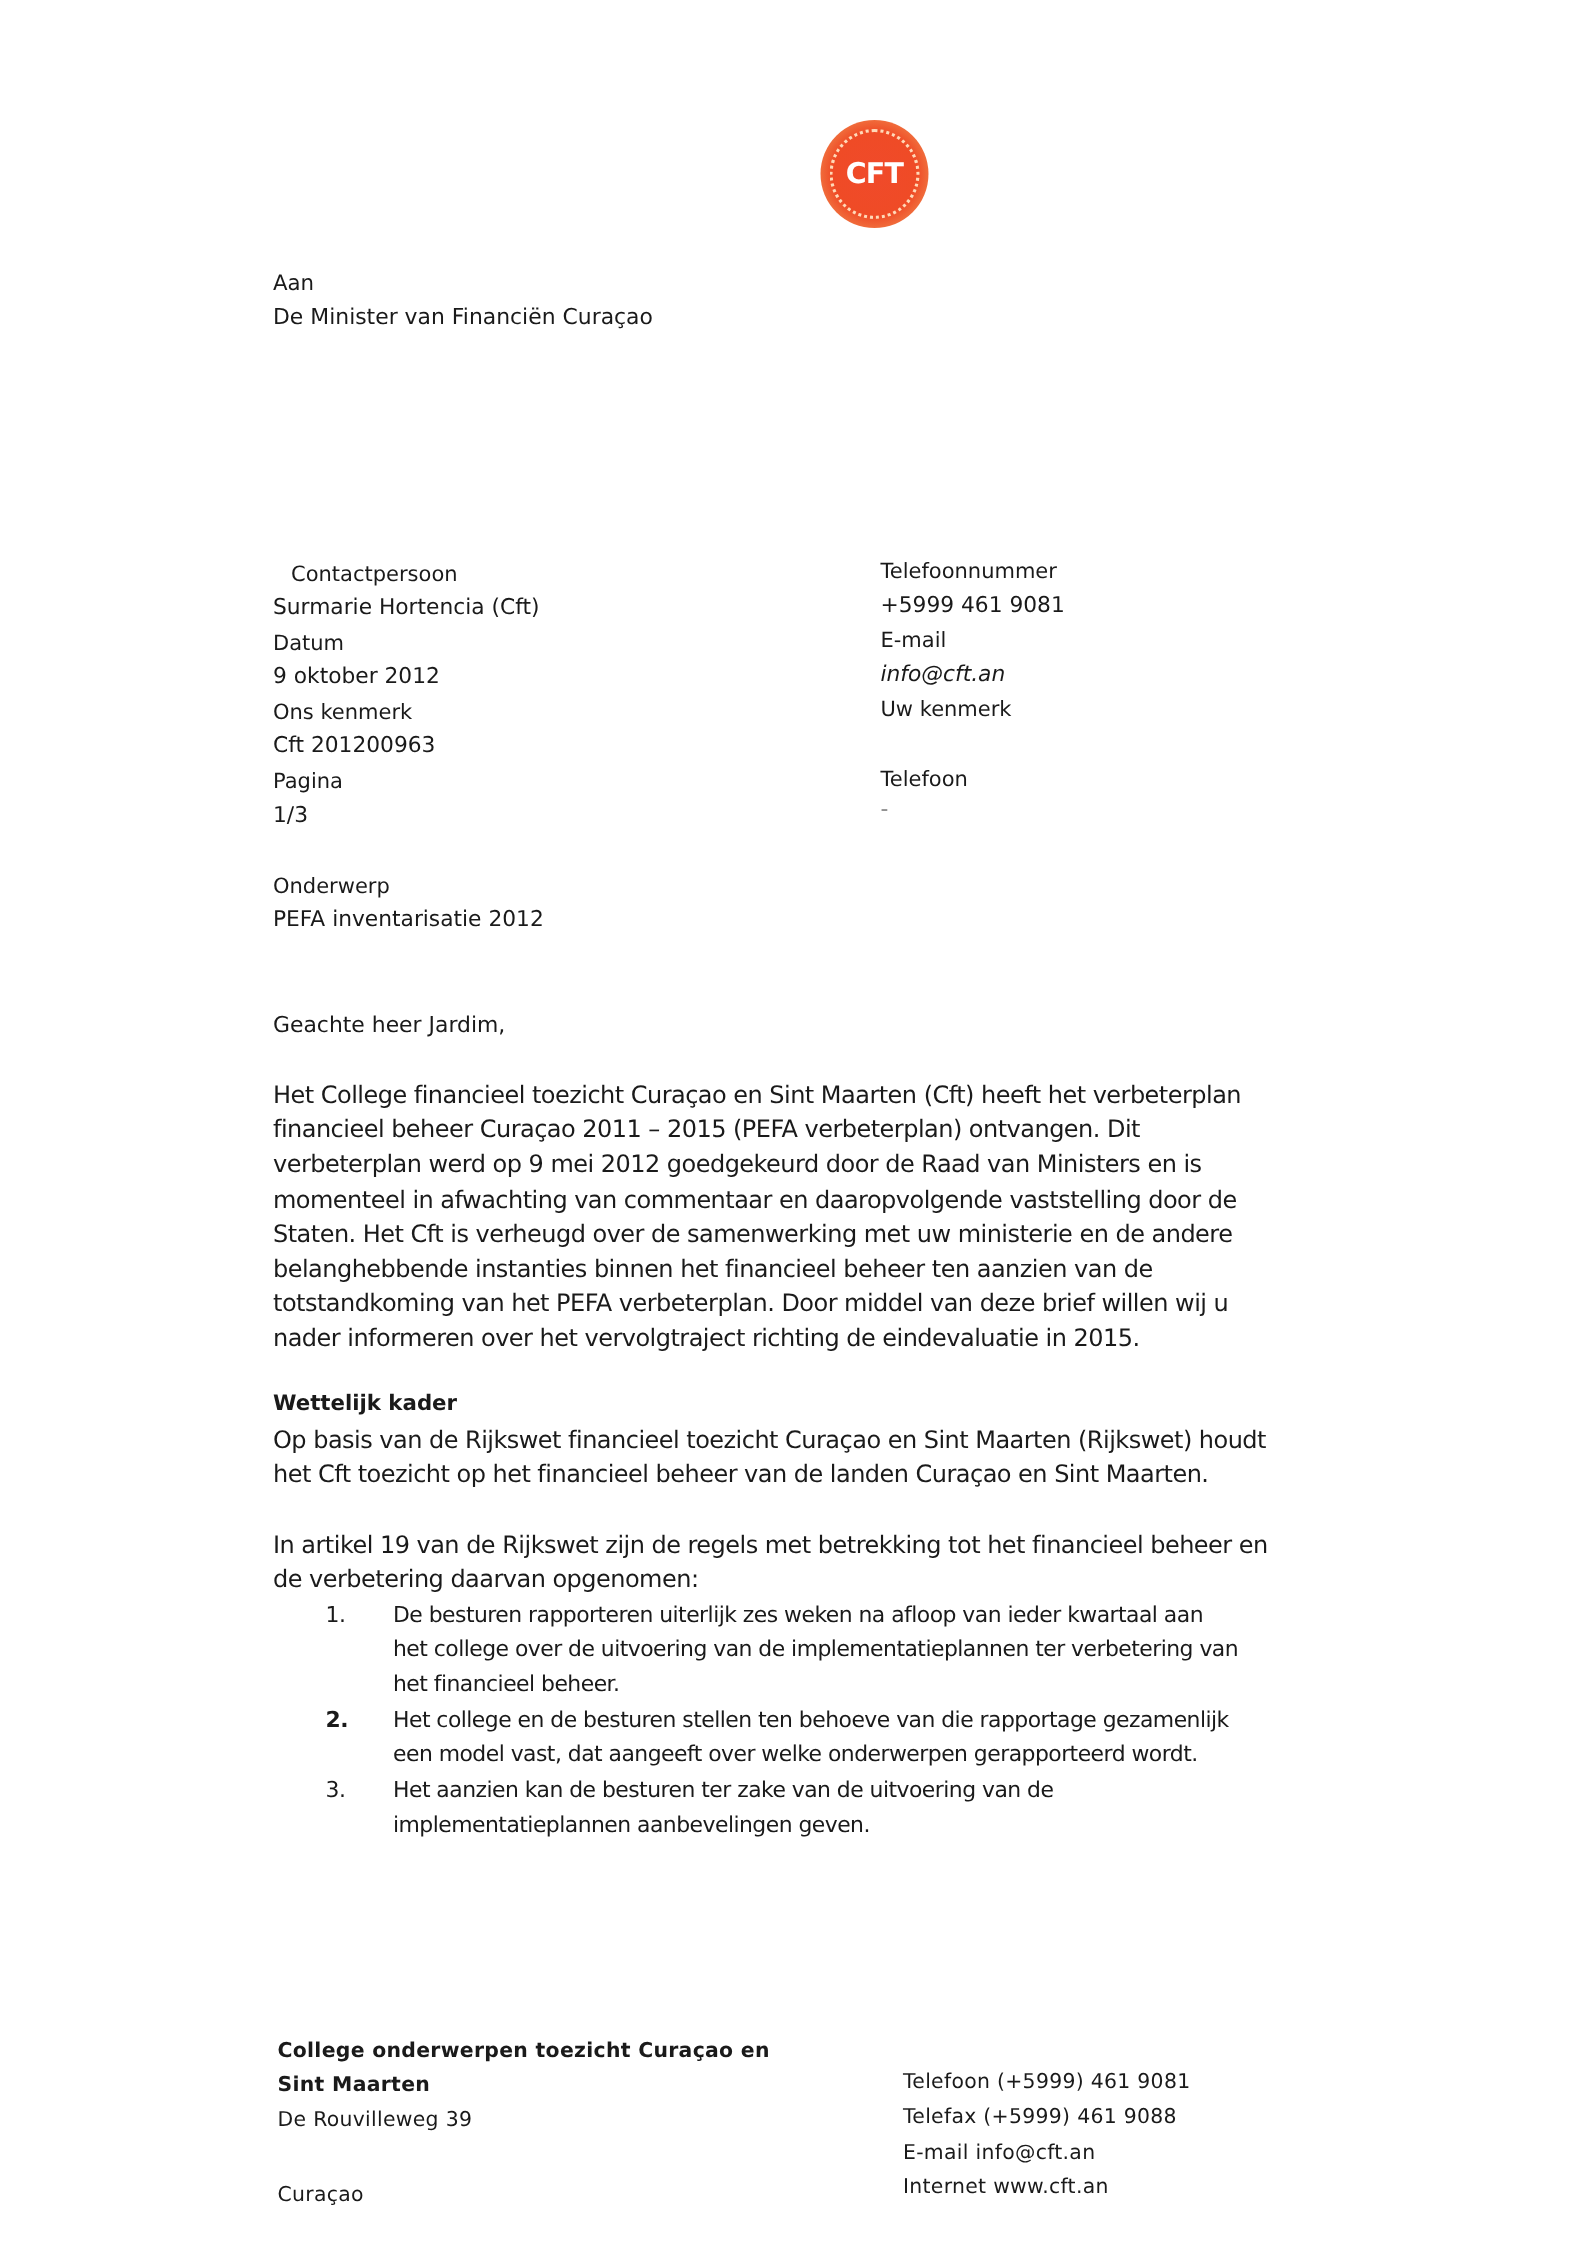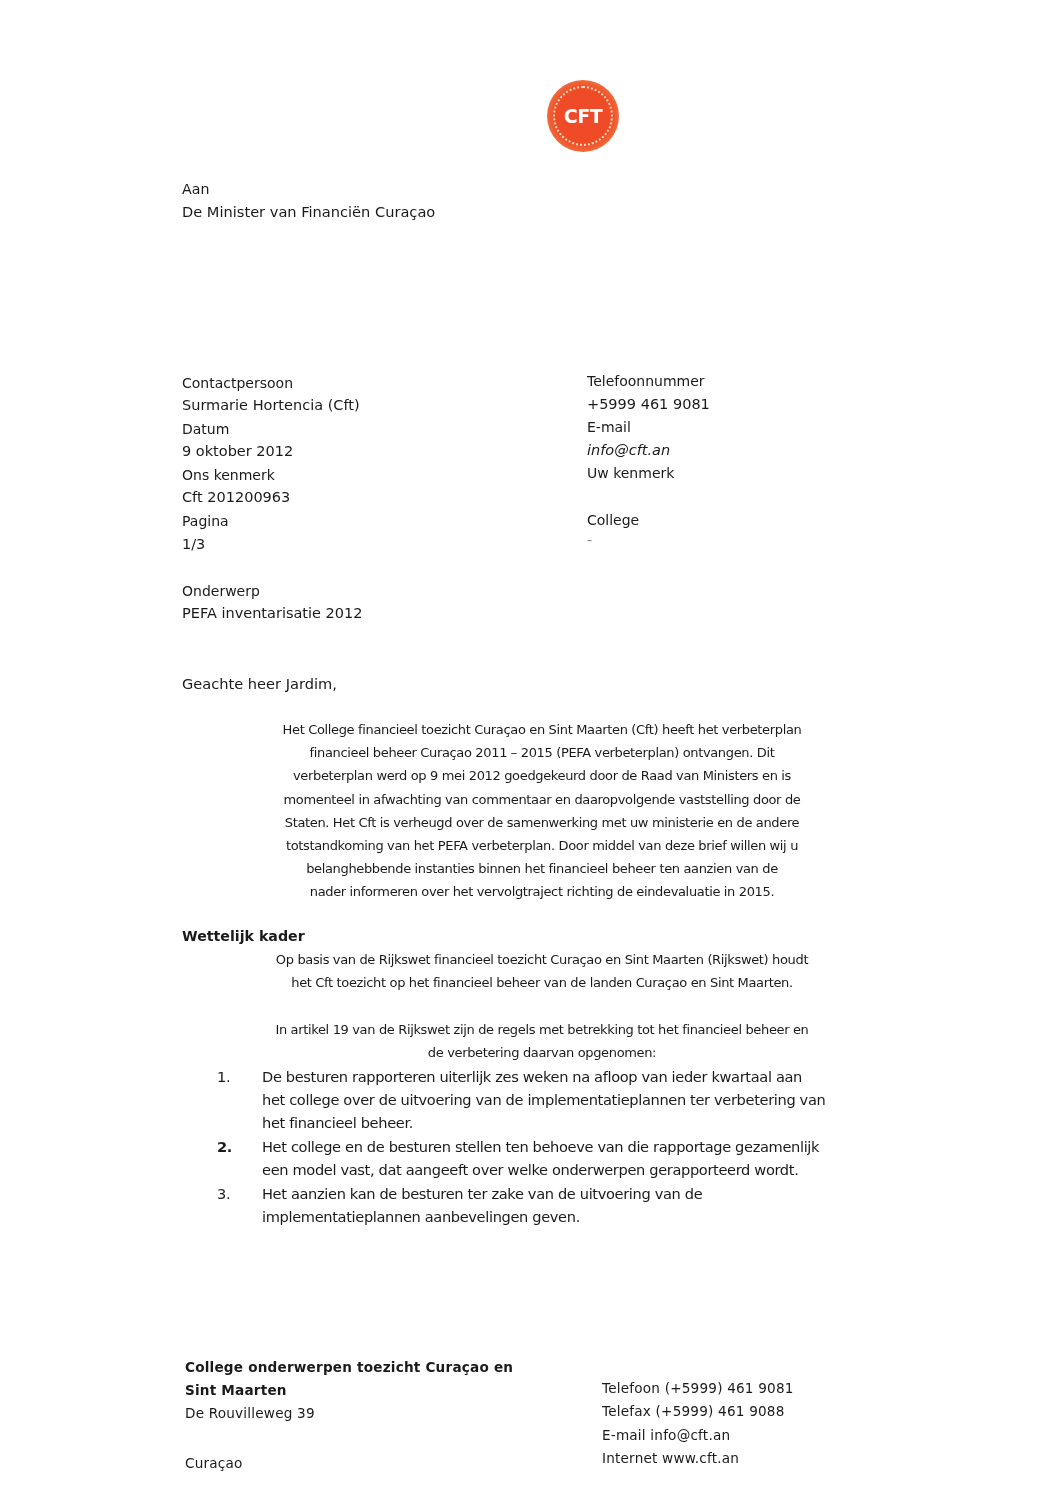--- a/index.html
+++ b/index.html
@@ -20,21 +20,21 @@
     }
     .logo-text {
       color: #ffffff; font-weight: bold; font-size: 19px; letter-spacing: -0.5px;
       font-family: "DejaVu Sans", sans-serif; position: relative;
     }
     .line { position: absolute; white-space: nowrap; }
     .meta-label { font-size: 14px; }
     .meta-value { font-size: 14.5px; }
     .para {
       position: absolute; left: 182px; width: 720px; line-height: 23.2px;
-      font-size: 13px; letter-spacing: -0.35px; text-align: center;
+      font-size: 16px; letter-spacing: -0.35px;
     }
     .para p { margin: 0; white-space: nowrap; }
     .heading { font-weight: bold; }
     .list-item { position: absolute; left: 217px; line-height: 23.2px; font-size: 14.6px; letter-spacing: -0.35px; }
     .list-num { position: absolute; left: 0; width: 20px; }
     .list-text { position: absolute; left: 45px; white-space: nowrap; }
     .footer { font-size: 13.6px; letter-spacing: 0.2px; }
     .footer-bold { font-weight: bold; }
   </style>
 </head>
@@ -42,54 +42,54 @@
 
 <div class="abs logo">
   <div class="ring"></div>
   <span class="logo-text">CFT</span>
 </div>
 
 <div class="line" style="left:182px; top:181px;">Aan</div>
 <div class="line" style="left:182px; top:203px; font-size:14.6px;">De Minister van Financiën Curaçao</div>
 
 <div>
-  <div class="line meta-label" style="left:182px; top:375px;">Contactpersoon</div>
+  <div class="line meta-label" style="left:194px; top:375px;">Contactpersoon</div>
   <div class="line meta-value" style="left:182px; top:397px;">Surmarie Hortencia (Cft)</div>
   <div class="line meta-label" style="left:182px; top:421px;">Datum</div>
   <div class="line meta-value" style="left:182px; top:443px;">9 oktober 2012</div>
   <div class="line meta-label" style="left:182px; top:467px;">Ons kenmerk</div>
   <div class="line meta-value" style="left:182px; top:489px;">Cft 201200963</div>
   <div class="line meta-label" style="left:182px; top:513px;">Pagina</div>
   <div class="line meta-value" style="left:182px; top:536px;">1/3</div>
 </div>
 
 <div>
   <div class="line meta-label" style="left:587px; top:373px;">Telefoonnummer</div>
   <div class="line meta-value" style="left:587px; top:396px;">+5999 461 9081</div>
   <div class="line meta-label" style="left:587px; top:419px;">E-mail</div>
   <div class="line meta-value" style="left:587px; top:442px;font-style:italic;">info@cft.an</div>
   <div class="line meta-label" style="left:587px; top:465px;">Uw kenmerk</div>
   <div class="line meta-value" style="left:587px; top:488px;"></div>
-  <div class="line meta-label" style="left:587px; top:512px;">College</div>
+  <div class="line meta-label" style="left:587px; top:512px;">Telefoon</div>
   <div class="line meta-value" style="left:587px; top:532px; color:#888;">-</div>
 </div>
 
 <div class="line meta-label" style="left:182px; top:583px;">Onderwerp</div>
 <div class="line meta-value" style="left:182px; top:605px;">PEFA inventarisatie 2012</div>
 
 <div class="line" style="left:182px; top:675px; font-size:14.6px;">Geachte heer Jardim,</div>
 
 <div class="para" style="top:718px;">
   <p>Het College financieel toezicht Curaçao en Sint Maarten (Cft) heeft het verbeterplan</p>
   <p>financieel beheer Curaçao 2011 – 2015 (PEFA verbeterplan) ontvangen. Dit</p>
   <p>verbeterplan werd op 9 mei 2012 goedgekeurd door de Raad van Ministers en is</p>
   <p>momenteel in afwachting van commentaar en daaropvolgende vaststelling door de</p>
   <p>Staten. Het Cft is verheugd over de samenwerking met uw ministerie en de andere</p>
+  <p>belanghebbende instanties binnen het financieel beheer ten aanzien van de</p>
   <p>totstandkoming van het PEFA verbeterplan. Door middel van deze brief willen wij u</p>
-  <p>belanghebbende instanties binnen het financieel beheer ten aanzien van de</p>
   <p>nader informeren over het vervolgtraject richting de eindevaluatie in 2015.</p>
 </div>
 
 <div class="line heading" style="left:182px; top:928px; font-size:14.2px;">Wettelijk kader</div>
 
 <div class="para" style="top:948px;">
   <p>Op basis van de Rijkswet financieel toezicht Curaçao en Sint Maarten (Rijkswet) houdt</p>
   <p>het Cft toezicht op het financieel beheer van de landen Curaçao en Sint Maarten.</p>
 </div>
 

